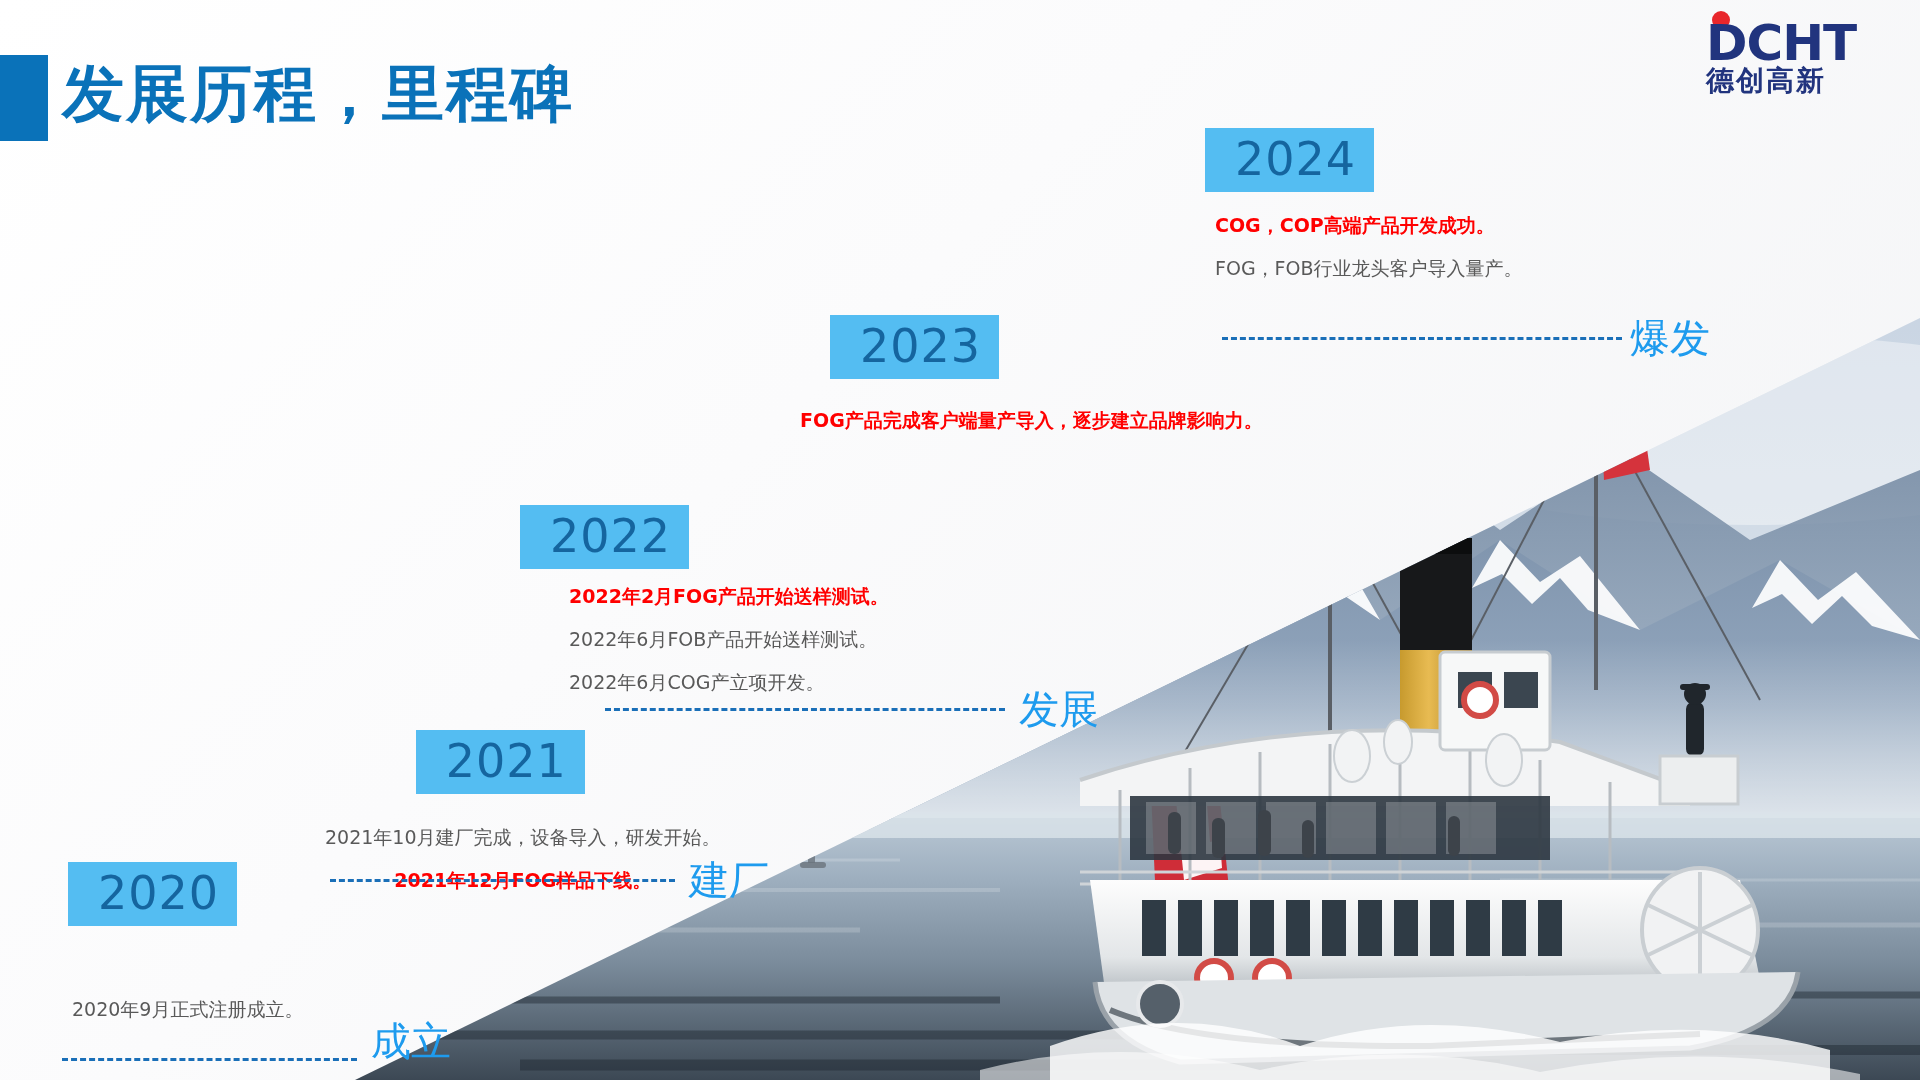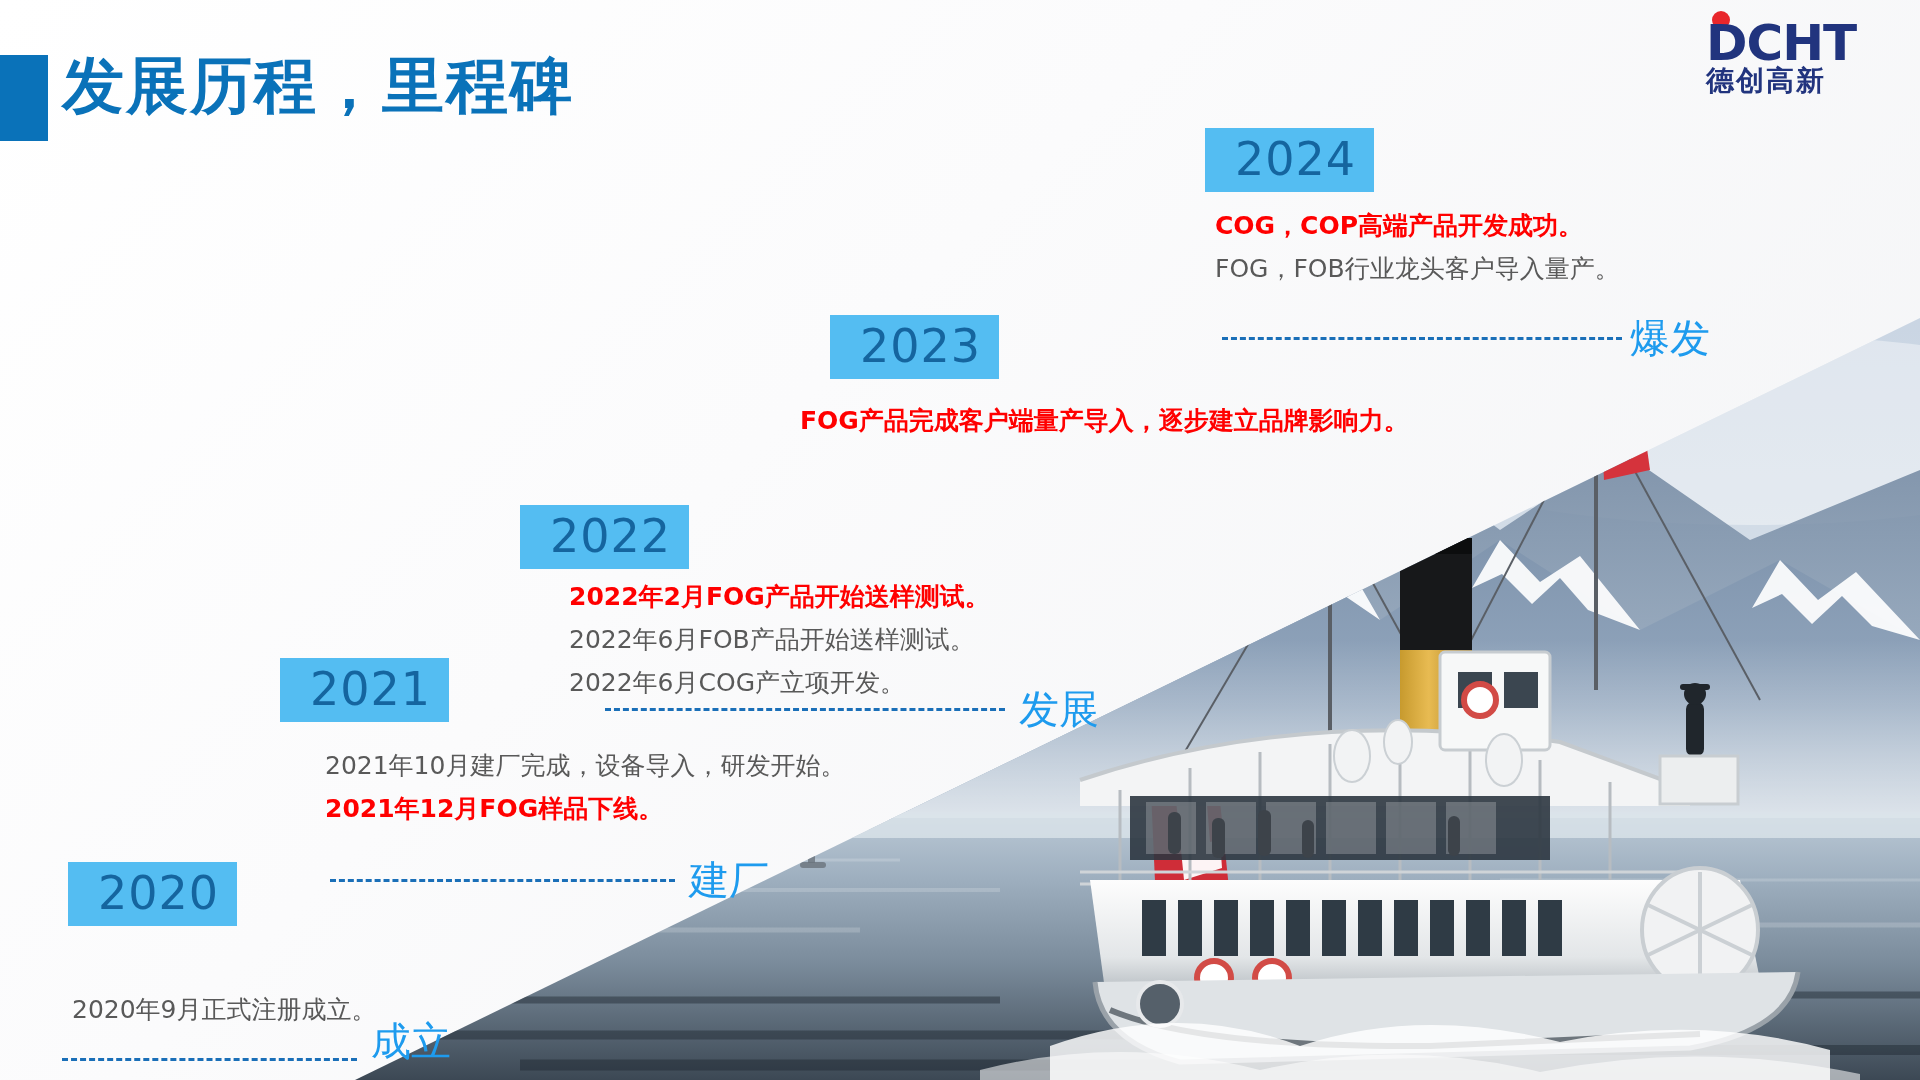--- a/index.html
+++ b/index.html
@@ -20,21 +20,21 @@
     -webkit-clip-path:polygon(355px 1080px,1920px 318px,1920px 1080px);
   }
   #photo svg{display:block;width:1920px;height:1080px;}
 
   
   #title-bar{
     position:absolute;left:0;top:55px;width:48px;height:86px;
     background:#0a72b9;
   }
   #page-title{
-    position:absolute;left:62px;top:44px;
+    position:absolute;left:62px;top:52px;
     font-size:62px;font-weight:bold;color:#0a72b9;
     letter-spacing:2px;white-space:nowrap;
     font-family:"DejaVu Sans","Liberation Sans",sans-serif;
   }
 
   
   #logo{position:absolute;right:26px;top:8px;width:190px;height:86px;}
   #logo svg{display:block;}
 
   
@@ -44,21 +44,21 @@
     background:#54bdf2;
     color:#15659f;
     font-size:46px;
     line-height:58px;
     padding:2px 18px 4px 30px;
     font-family:"DejaVu Sans","Liberation Sans",sans-serif;
     letter-spacing:1px;
   }
   .lines{margin-top:12px;}
   .line{
-    font-size:25px;line-height:43px;white-space:nowrap;
+    font-size:19px;line-height:43px;white-space:nowrap;
     font-family:"DejaVu Sans","Liberation Sans",sans-serif;
   }
   .line.red{color:#ff0000;font-weight:bold;}
   .line.gray{color:#595959;}
 
   
   .connector{position:absolute;display:flex;align-items:center;}
   .dash{
     height:0;border-top:3px dashed #1a6fb8;
   }
@@ -79,21 +79,21 @@
   #c-2023{left:855px;top:472px;}
   #c-2023 .dash{width:420px;}
   #c-2023 .stage{margin-left:26px;}
 
   #m-2022{left:520px;top:505px;}
   #m-2022 .lines{margin-left:49px;margin-top:6px;}
   #c-2022{left:605px;top:689px;justify-content:center;}
   #c-2022 .dash{width:400px;}
   #c-2022 .stage{margin-left:14px;}
 
-  #m-2021{left:280px;top:658px;}
+  #m-2021{left:280px;top:730px;text-align:center;}
   #m-2021 .lines{margin-left:45px;margin-top:22px;}
   #c-2021{left:330px;top:860px;}
   #c-2021 .dash{width:345px;}
   #c-2021 .stage{margin-left:14px;}
 
   #m-2020{left:68px;top:862px;}
   #m-2020 .lines{margin-left:4px;margin-top:62px;}
   #c-2020{left:62px;top:1021px;align-items:flex-end;}
   #c-2020 .dash{width:295px;}
   #c-2020 .stage{margin-left:14px;}

